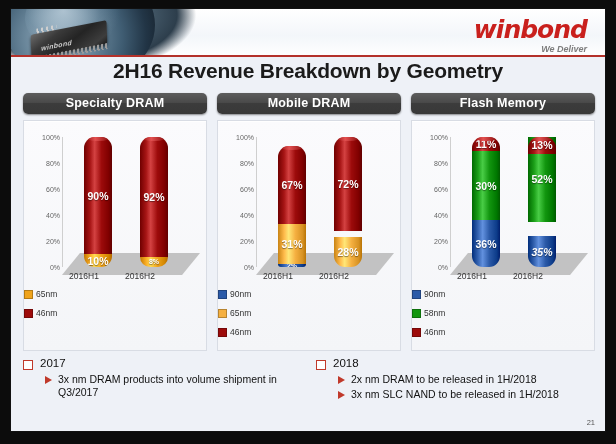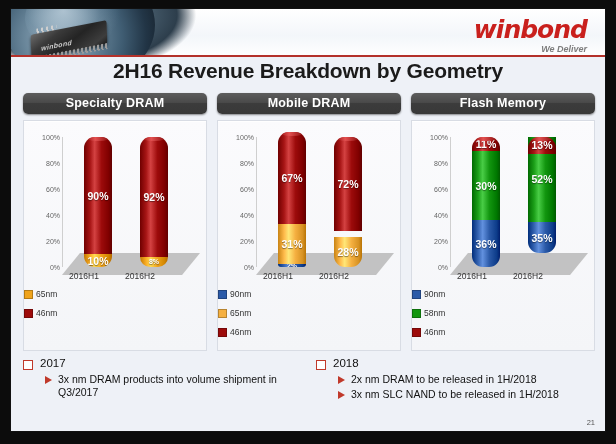--- a/index.html
+++ b/index.html
@@ -285,21 +285,21 @@
             <div class="axisline"></div>
             <div class="floor"></div>
             <div class="bars">
                 <div class="bar b1">
                   <div class="seg bottom" style="bottom: 0px; height: 2.6px; background: linear-gradient(90deg, rgb(0, 45, 123) 0%, rgb(53, 100, 178) 22%, rgb(98, 145, 223) 38%, rgb(43, 90, 168) 62%, rgb(13, 60, 138) 88%, rgb(0, 30, 108) 100%);">
                     <span class="pct" style="font-size: 7px; line-height: 8px;">2%</span>
                   </div>
                   <div class="seg" style="bottom: 2.6px; height: 40.3px; background: linear-gradient(90deg, rgb(200, 131, 20) 0%, rgb(255, 186, 75) 22%, rgb(255, 231, 120) 38%, rgb(245, 176, 65) 62%, rgb(215, 146, 35) 88%, rgb(185, 116, 5) 100%);">
                     <span class="pct">31%</span>
                   </div>
-                  <div class="seg top" style="bottom: 42.9px; height: 92px; background: linear-gradient(90deg, rgb(112, 0, 0) 0%, rgb(167, 21, 21) 22%, rgb(212, 66, 66) 38%, rgb(157, 11, 11) 62%, rgb(127, 0, 0) 88%, rgb(97, 0, 0) 100%);">
+                  <div class="seg top" style="bottom: 42.9px; height: 78px; background: linear-gradient(90deg, rgb(112, 0, 0) 0%, rgb(167, 21, 21) 22%, rgb(212, 66, 66) 38%, rgb(157, 11, 11) 62%, rgb(127, 0, 0) 88%, rgb(97, 0, 0) 100%);">
                     <span class="pct">67%</span>
                     <div class="cap" style="background: linear-gradient(90deg, rgb(137, 0, 0), rgb(227, 81, 81) 40%, rgb(122, 0, 0));"></div>
                   </div>
                 </div>
                 <div class="bar b2">
                   <div class="seg bottom" style="bottom: 0px; height: 30px; background: linear-gradient(90deg, rgb(200, 131, 20) 0%, rgb(255, 186, 75) 22%, rgb(255, 231, 120) 38%, rgb(245, 176, 65) 62%, rgb(215, 146, 35) 88%, rgb(185, 116, 5) 100%);">
                     <span class="pct">28%</span>
                   </div>
                   <div class="seg top" style="bottom: 36.4px; height: 93.6px; background: linear-gradient(90deg, rgb(112, 0, 0) 0%, rgb(167, 21, 21) 22%, rgb(212, 66, 66) 38%, rgb(157, 11, 11) 62%, rgb(127, 0, 0) 88%, rgb(97, 0, 0) 100%); margin-top: 36px;">
                     <span class="pct">72%</span>
@@ -350,21 +350,21 @@
                   </div>
                   <div class="seg" style="bottom: 46.8px; height: 68.9px; background: linear-gradient(90deg, rgb(0, 105, 0) 0%, rgb(28, 160, 25) 22%, rgb(73, 205, 70) 38%, rgb(18, 150, 15) 62%, rgb(0, 120, 0) 88%, rgb(0, 90, 0) 100%);">
                     <span class="pct">30%</span>
                   </div>
                   <div class="seg top" style="bottom: 115.7px; height: 14.3px; background: linear-gradient(90deg, rgb(112, 0, 0) 0%, rgb(167, 21, 21) 22%, rgb(212, 66, 66) 38%, rgb(157, 11, 11) 62%, rgb(127, 0, 0) 88%, rgb(97, 0, 0) 100%);">
                     <span class="pct">11%</span>
                     <div class="cap" style="background: linear-gradient(90deg, rgb(137, 0, 0), rgb(227, 81, 81) 40%, rgb(122, 0, 0));"></div>
                   </div>
                 </div>
                 <div class="bar b2">
-                  <div class="seg bottom" style="bottom: 14px; height: 31px; background: linear-gradient(90deg, rgb(0, 45, 123) 0%, rgb(53, 100, 178) 22%, rgb(98, 145, 223) 38%, rgb(43, 90, 168) 62%, rgb(13, 60, 138) 88%, rgb(0, 30, 108) 100%);">
+                  <div class="seg bottom" style="bottom: 0px; height: 31px; background: linear-gradient(90deg, rgb(0, 45, 123) 0%, rgb(53, 100, 178) 22%, rgb(98, 145, 223) 38%, rgb(43, 90, 168) 62%, rgb(13, 60, 138) 88%, rgb(0, 30, 108) 100%); font-style: italic;">
                     <span class="pct">35%</span>
                   </div>
                   <div class="seg" style="bottom: 45.5px; height: 85px; background: linear-gradient(90deg, rgb(0, 105, 0) 0%, rgb(28, 160, 25) 22%, rgb(73, 205, 70) 38%, rgb(18, 150, 15) 62%, rgb(0, 120, 0) 88%, rgb(0, 90, 0) 100%);">
                     <span class="pct">52%</span>
                   </div>
                   <div class="seg top" style="bottom: 113.1px; height: 16.9px; background: linear-gradient(90deg, rgb(112, 0, 0) 0%, rgb(167, 21, 21) 22%, rgb(212, 66, 66) 38%, rgb(157, 11, 11) 62%, rgb(127, 0, 0) 88%, rgb(97, 0, 0) 100%);">
                     <span class="pct">13%</span>
                     <div class="cap" style="background: linear-gradient(90deg, rgb(137, 0, 0), rgb(227, 81, 81) 40%, rgb(122, 0, 0));"></div>
                   </div>
                 </div>

